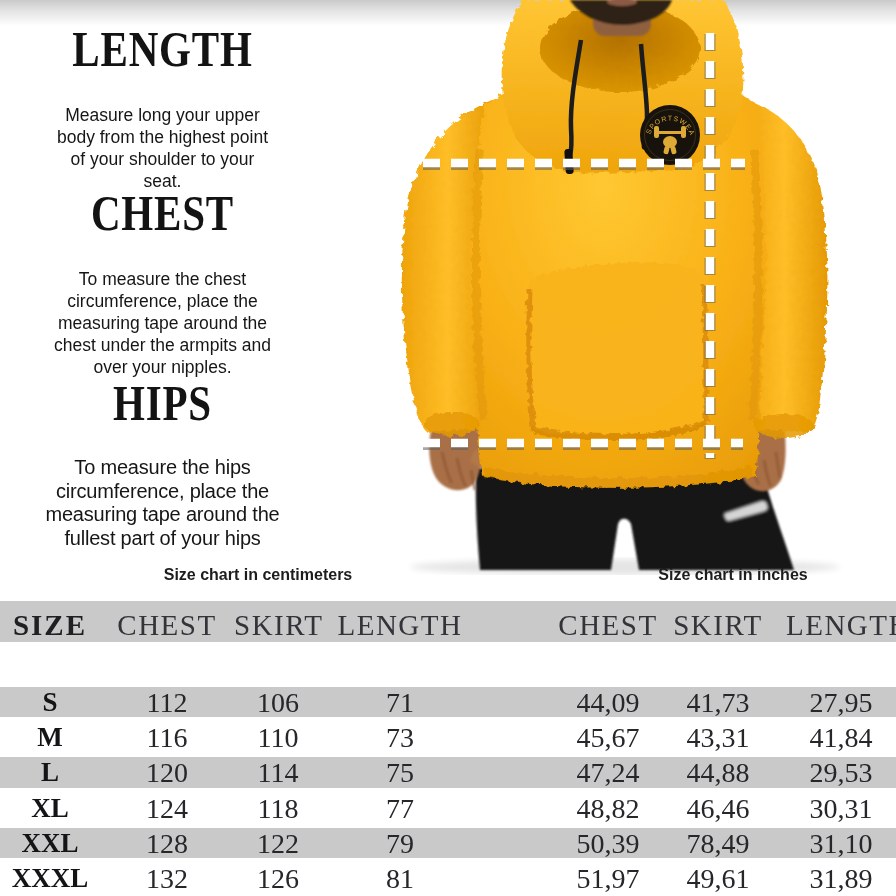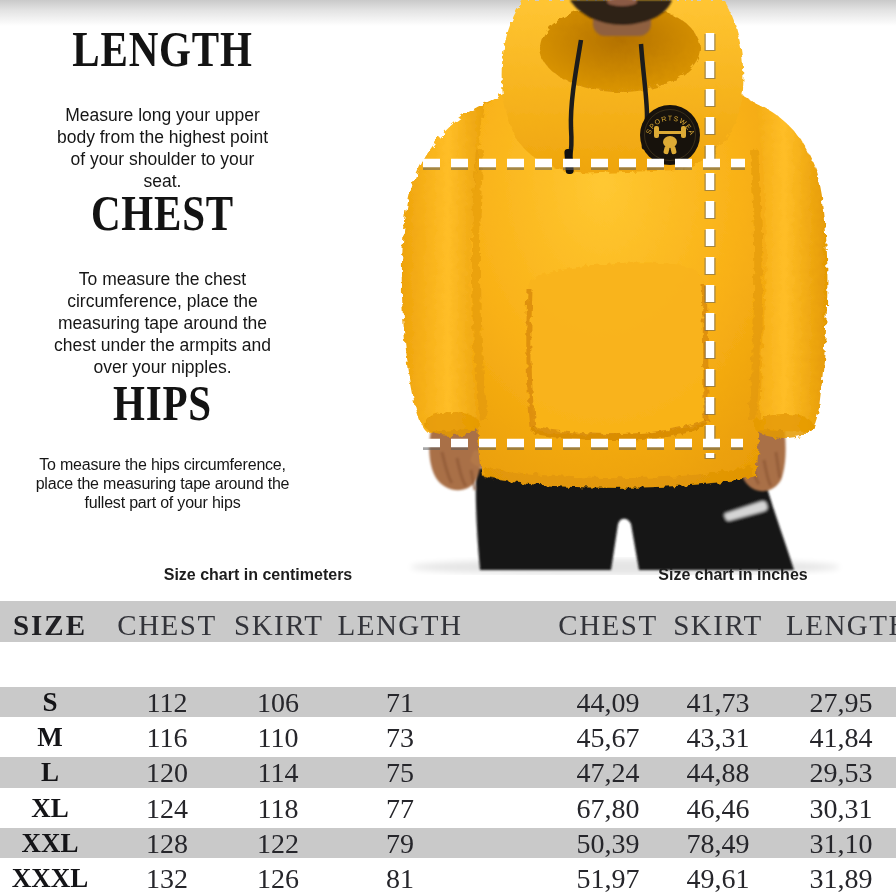--- a/index.html
+++ b/index.html
@@ -25,21 +25,21 @@
   }
   .guide-p{
     position:absolute;left:0;right:0;margin:12px auto;
     font-size:17.5px;line-height:1.26;color:#161616;
   }
   #h-length{top:24px;}
   #p-length{top:92px;max-width:215px;}
   #h-chest{top:188px;}
   #p-chest{top:256px;max-width:240px;}
   #h-hips{top:378px;}
-  #p-hips{top:444px;max-width:265px;font-size:16px;line-height:1.18;letter-spacing:-0.2px;}
+  #p-hips{top:444px;max-width:265px;font-size:20px;line-height:1.18;letter-spacing:-0.2px;}
   
   .photo{position:absolute;left:390px;top:0;}
   
   .caption{
     position:absolute;top:566px;width:300px;text-align:center;
     font-size:16px;font-weight:700;color:#1d1d1d;
   }
   #cap-cm{left:108px;}
   #cap-in{left:583px;}
   
@@ -250,21 +250,21 @@
       <span class="cell col-c3">75</span>
       <span class="cell col-i1">47,24</span>
       <span class="cell col-i2">44,88</span>
       <span class="cell col-i3">29,53</span>
     </div>
     <div class="trow">
       <span class="cell col-size size-label">XL</span>
       <span class="cell col-c1">124</span>
       <span class="cell col-c2">118</span>
       <span class="cell col-c3">77</span>
-      <span class="cell col-i1">67,80</span>
+      <span class="cell col-i1">48,82</span>
       <span class="cell col-i2">46,46</span>
       <span class="cell col-i3">30,31</span>
     </div>
     <div class="trow striped">
       <span class="cell col-size size-label">XXL</span>
       <span class="cell col-c1">128</span>
       <span class="cell col-c2">122</span>
       <span class="cell col-c3">79</span>
       <span class="cell col-i1">50,39</span>
       <span class="cell col-i2">78,49</span>

